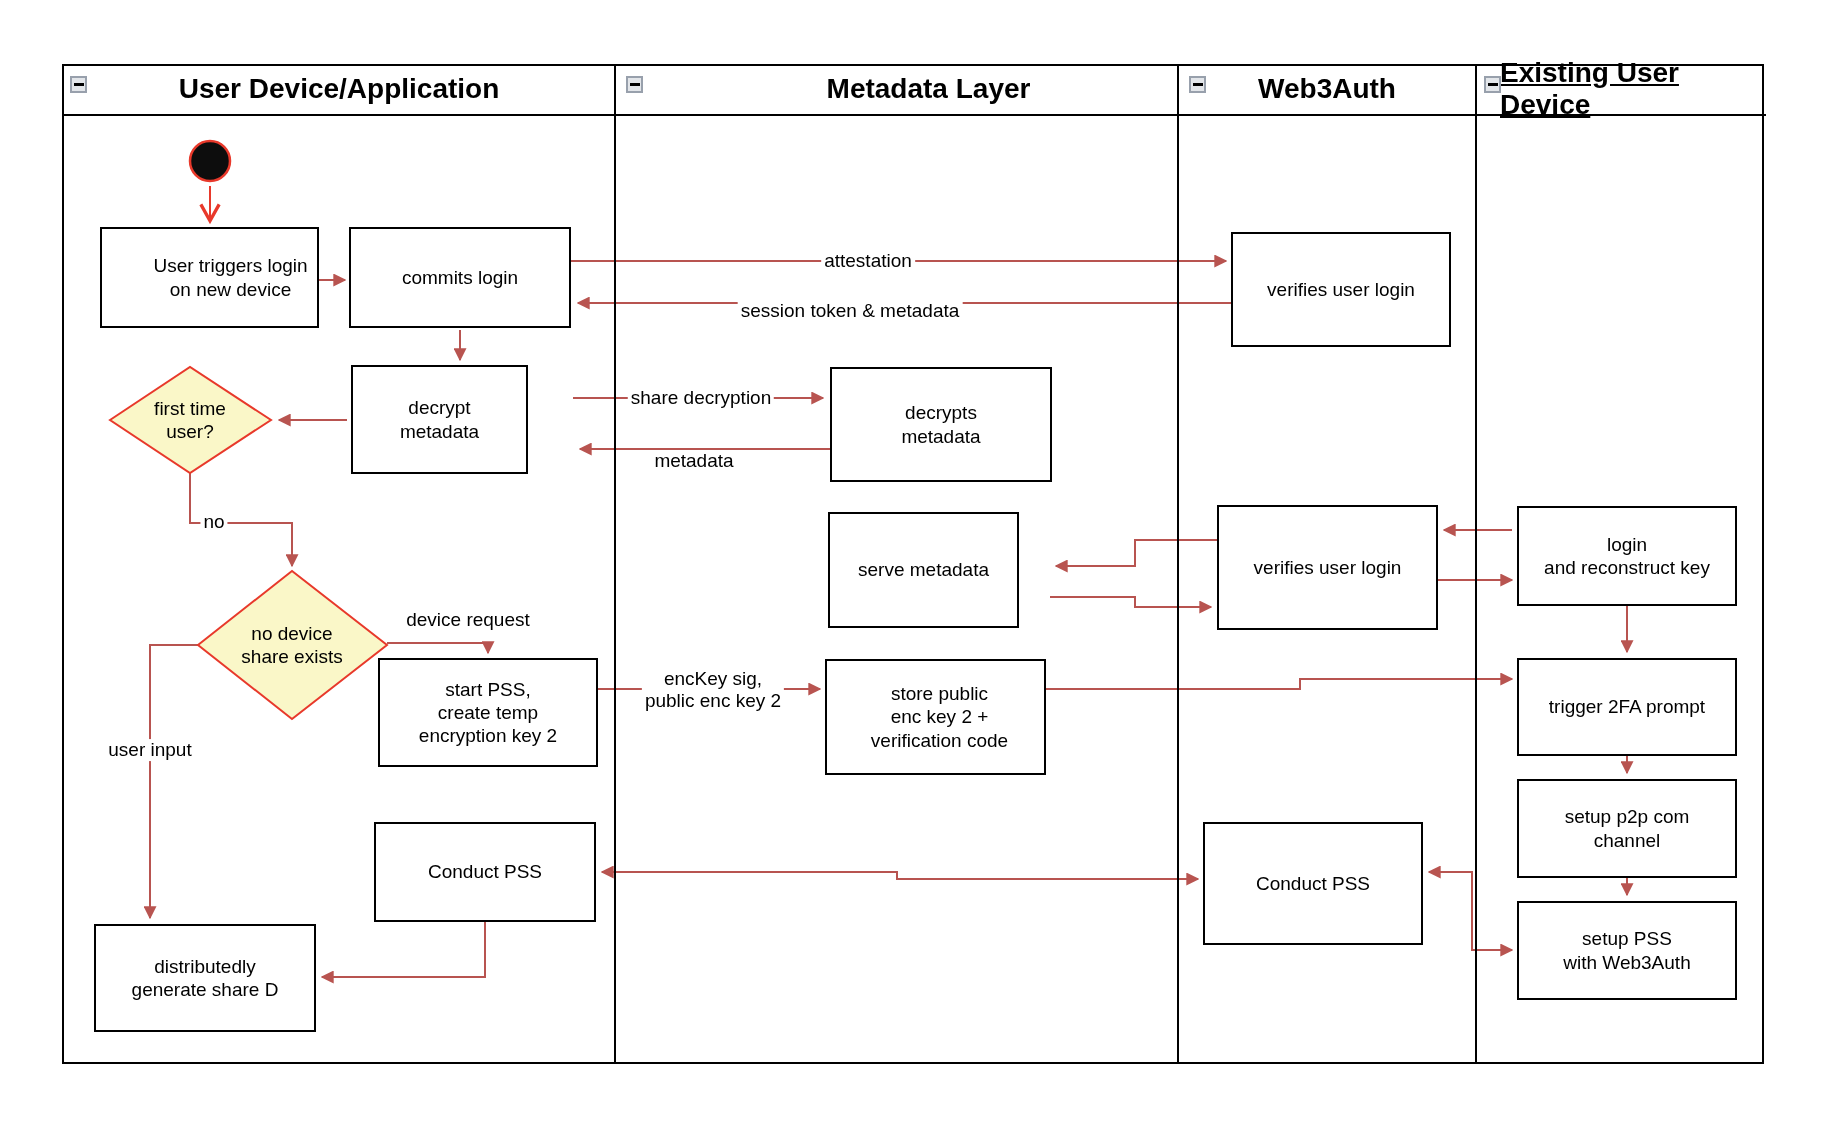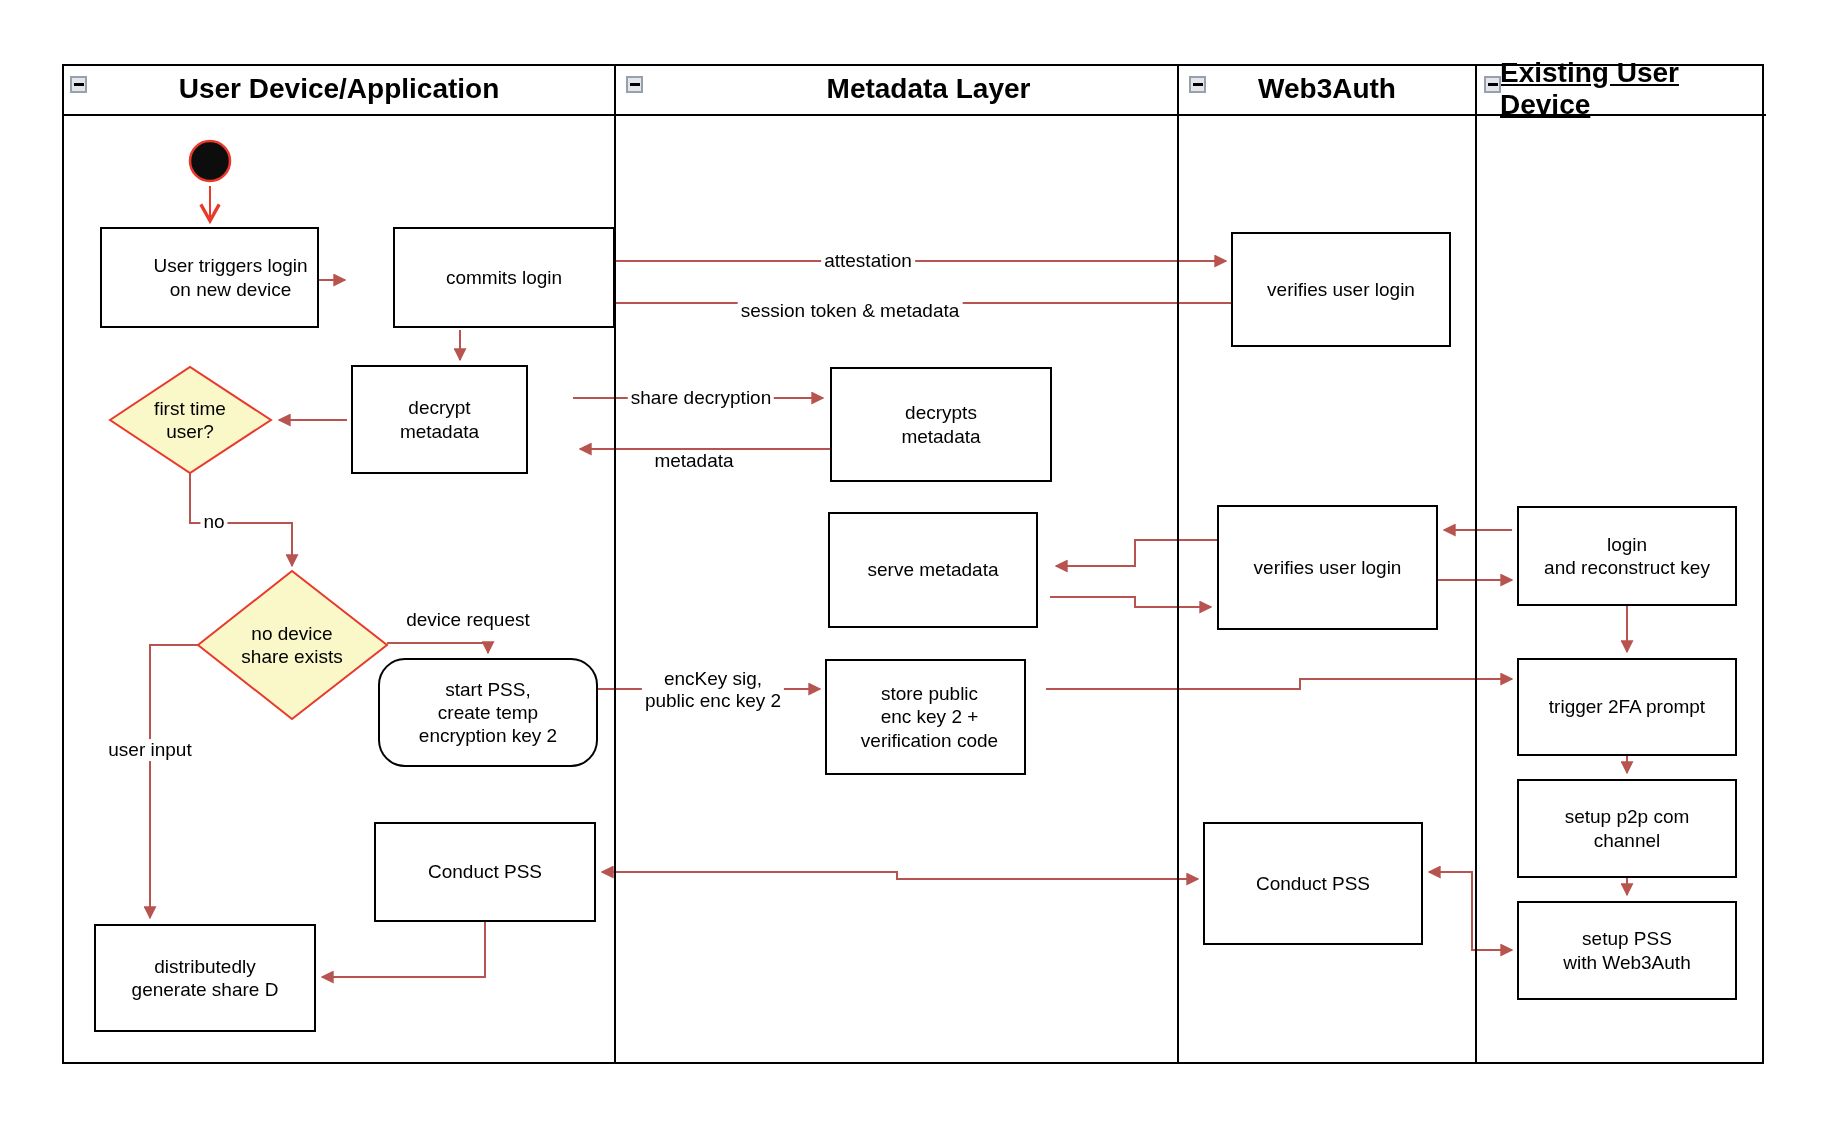--- a/index.html
+++ b/index.html
@@ -123,34 +123,34 @@
     </div>
   <div class="collapse" style="left:1189px;top:76px;">
       <span class="bar"></span>
     </div>
   <div class="collapse" style="left:1484px;top:76px;">
       <span class="bar"></span>
     </div>
 
   <div class="node" style="left:100px;top:227px;width:219px;height:101px;padding-left:42px;">User triggers login
 on new device</div>
-  <div class="node" style="left:349px;top:227px;width:222px;height:101px;margin-left:44px;">commits login</div>
+  <div class="node" style="left:349px;top:227px;width:222px;height:101px;">commits login</div>
   <div class="node" style="left:351px;top:365px;width:177px;height:109px;">decrypt
 metadata</div>
-  <div class="node" style="left:378px;top:658px;width:220px;height:109px;border-radius:27px;">start PSS,
+  <div class="node" style="left:378px;top:658px;width:220px;height:109px;">start PSS,
 create temp
 encryption key 2</div>
   <div class="node" style="left:374px;top:822px;width:222px;height:100px;">Conduct PSS</div>
   <div class="node" style="left:94px;top:924px;width:222px;height:108px;">distributedly
 generate share D</div>
 
   <div class="node" style="left:830px;top:367px;width:222px;height:115px;">decrypts
 metadata</div>
-  <div class="node" style="left:828px;top:512px;width:210px;height:116px;">serve metadata</div>
-  <div class="node" style="left:825px;top:659px;width:201px;height:116px;padding-left:8px;">store public
+  <div class="node" style="left:828px;top:512px;width:191px;height:116px;">serve metadata</div>
+  <div class="node" style="left:825px;top:659px;width:221px;height:116px;padding-left:8px;">store public
 enc key 2 +
 verification code</div>
 
   <div class="node" style="left:1231px;top:232px;width:220px;height:115px;">verifies user login</div>
   <div class="node" style="left:1217px;top:505px;width:221px;height:125px;">verifies user login</div>
   <div class="node" style="left:1203px;top:822px;width:220px;height:123px;">Conduct PSS</div>
 
   <div class="node" style="left:1517px;top:506px;width:220px;height:100px;">login
 and reconstruct key</div>
   <div class="node" style="left:1517px;top:658px;width:220px;height:98px;">trigger 2FA prompt</div>

